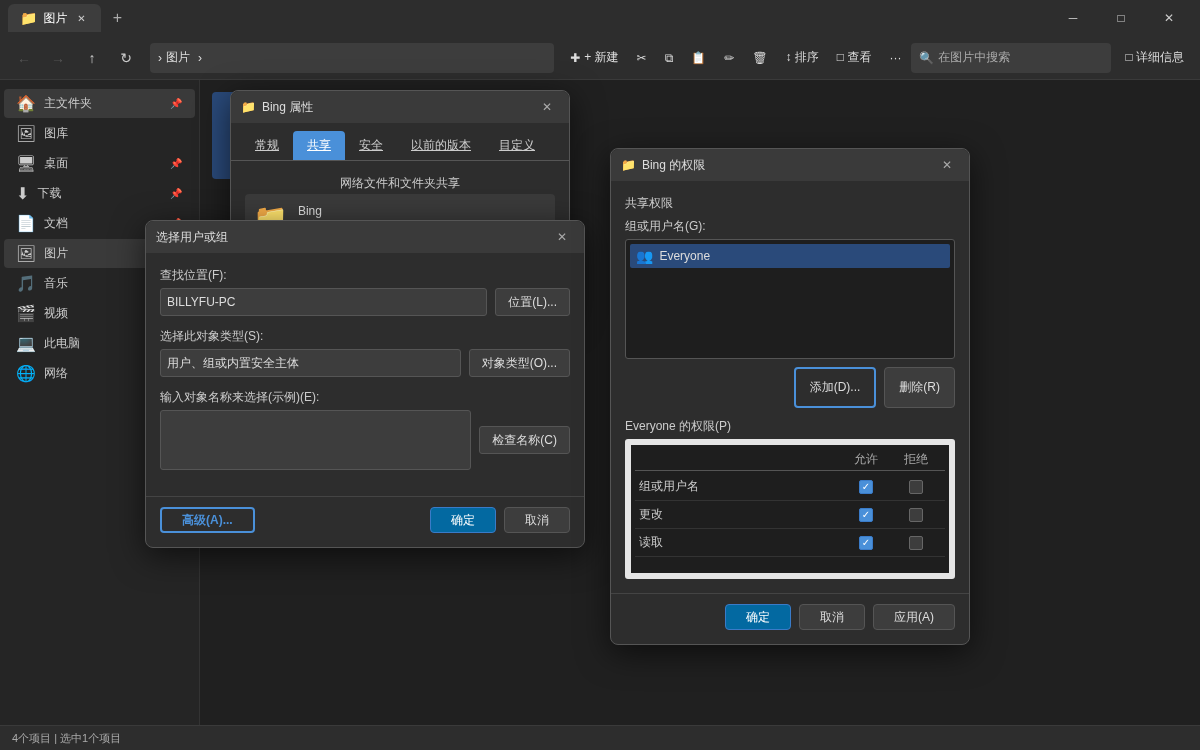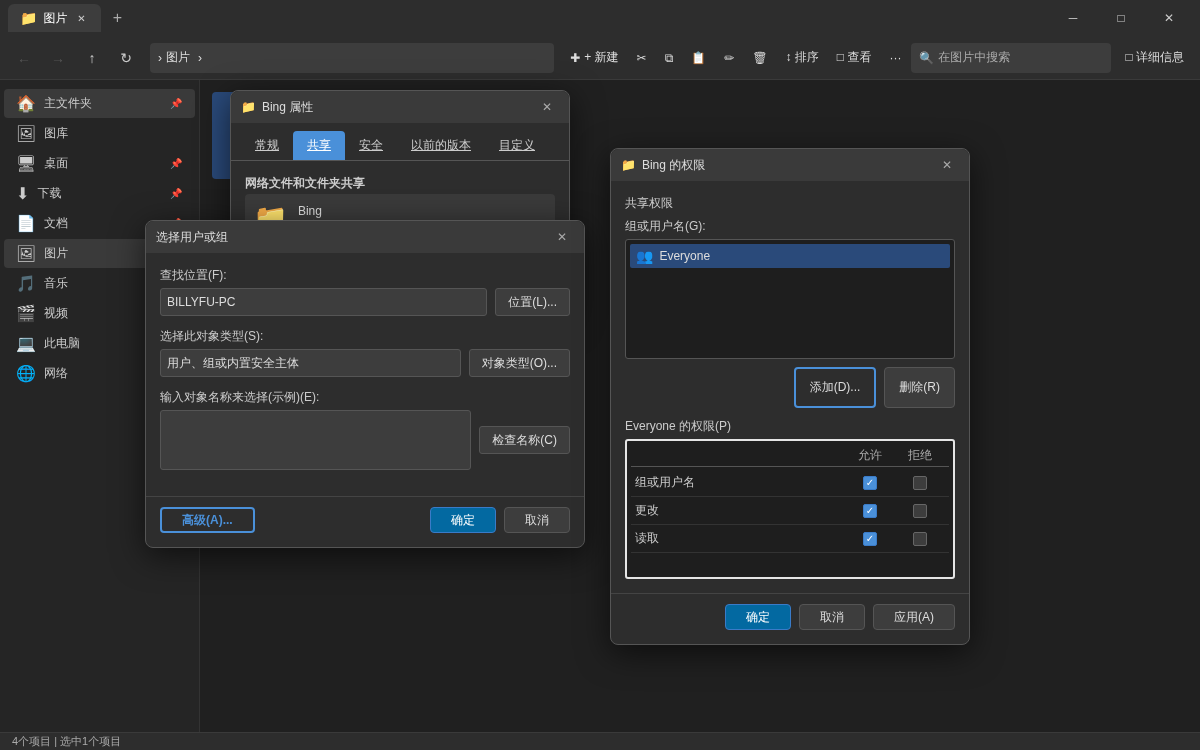--- a/index.html
+++ b/index.html
@@ -148,21 +148,21 @@
     .content-area {
       flex: 1;
       background: #202020;
       padding: 12px;
       display: flex; flex-wrap: wrap; align-content: flex-start;
       gap: 8px;
     }
 
     
     .status-bar {
-      height: 18px;
+      height: 25px;
       background: #2d2d2d;
       display: flex; align-items: center;
       padding: 0 12px;
       color: #aaa; font-size: 11px;
       gap: 8px;
       border-top: 1px solid #3a3a3a;
     }
 
     
     .folder-item {
@@ -223,21 +223,22 @@
       color: white;
     }
 
     .dialog-content {
       padding: 14px;
     }
 
     
     .share-section-title {
       color: #ccc; font-size: 12px; margin-bottom: 2px;
-      font-weight: 700;
+      font-weight: 400;
+      text-align: center;
     }
     .share-item-row {
       display: flex; align-items: center; gap: 10px;
       padding: 8px; background: #3a3a3a; border-radius: 4px;
       margin-bottom: 6px;
     }
     .share-folder-icon { font-size: 28px; color: #e8a020; }
     .share-item-info { display: flex; flex-direction: column; }
     .share-item-name { color: #ddd; font-size: 12px; }
     .share-item-path { color: #aaa; font-size: 11px; }
@@ -365,21 +366,21 @@
       padding: 2px 4px;
       color: #aaa; font-size: 12px;
       border-bottom: 1px solid #555;
       margin-bottom: 2px;
     }
     .perm-name-col { flex: 1; }
     .perm-allow-col { width: 50px; text-align: center; }
     .perm-deny-col { width: 50px; text-align: center; }
 
     .perms-group-box {
-      border: 2px solid #e5e5e5;
+      border: 6px solid #e5e5e5;
       border-radius: 3px;
       background: #1e1e1e;
       padding: 4px;
       min-height: 140px;
     }
     .perm-row {
       display: flex; align-items: center;
       padding: 5px 4px;
       border-bottom: 1px solid #333;
     }

